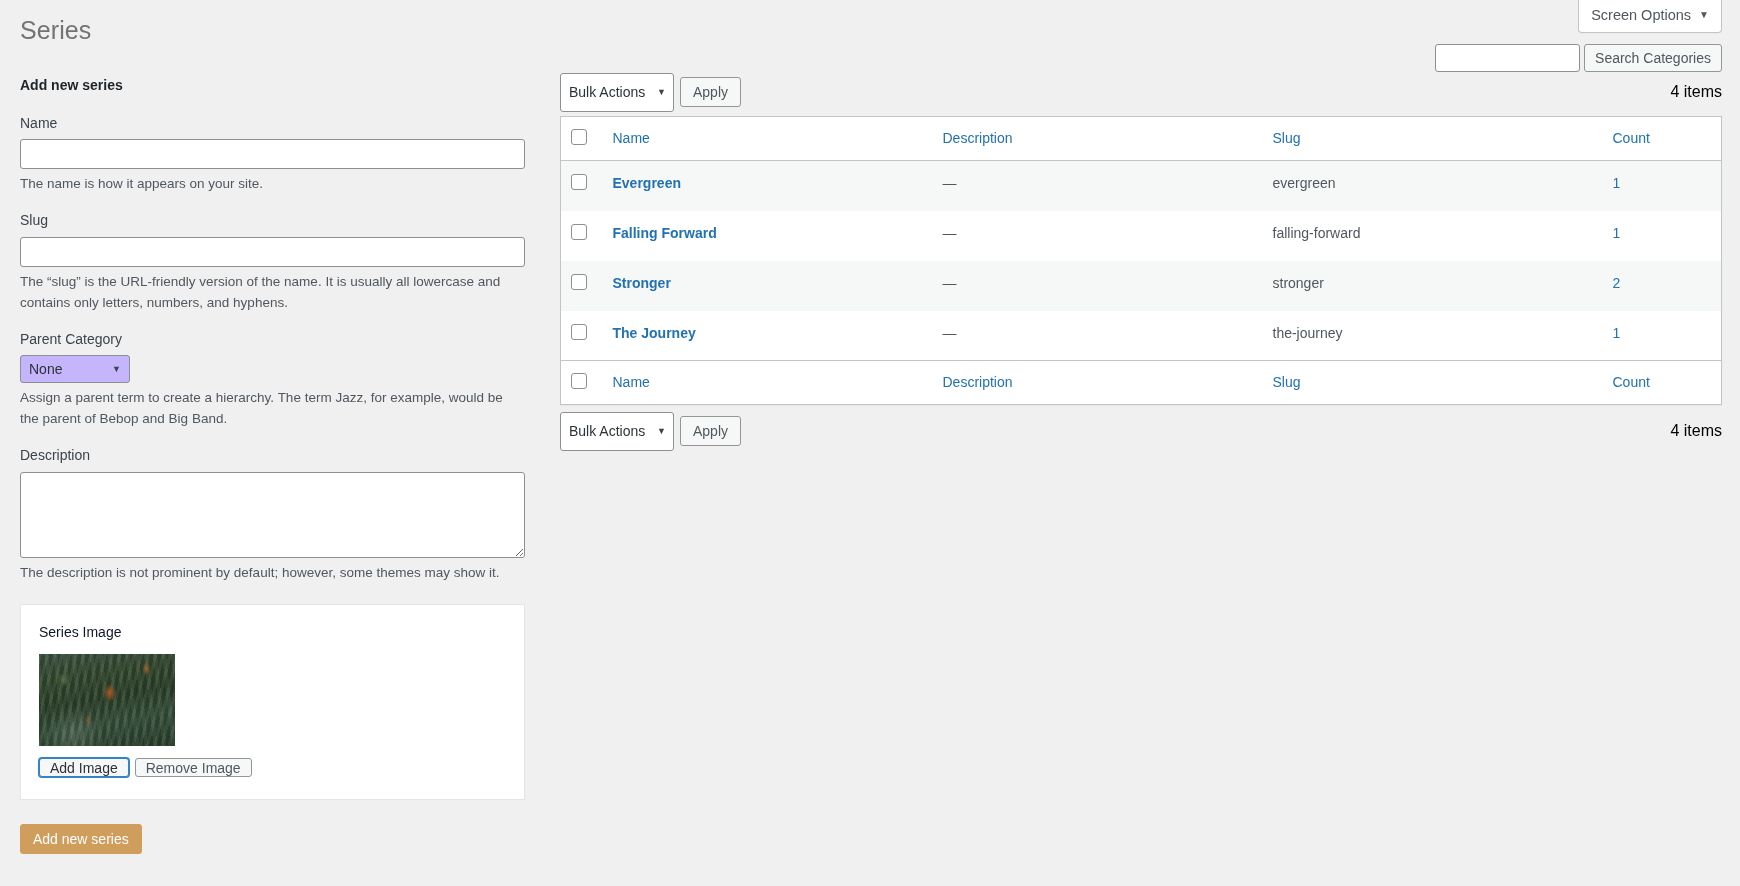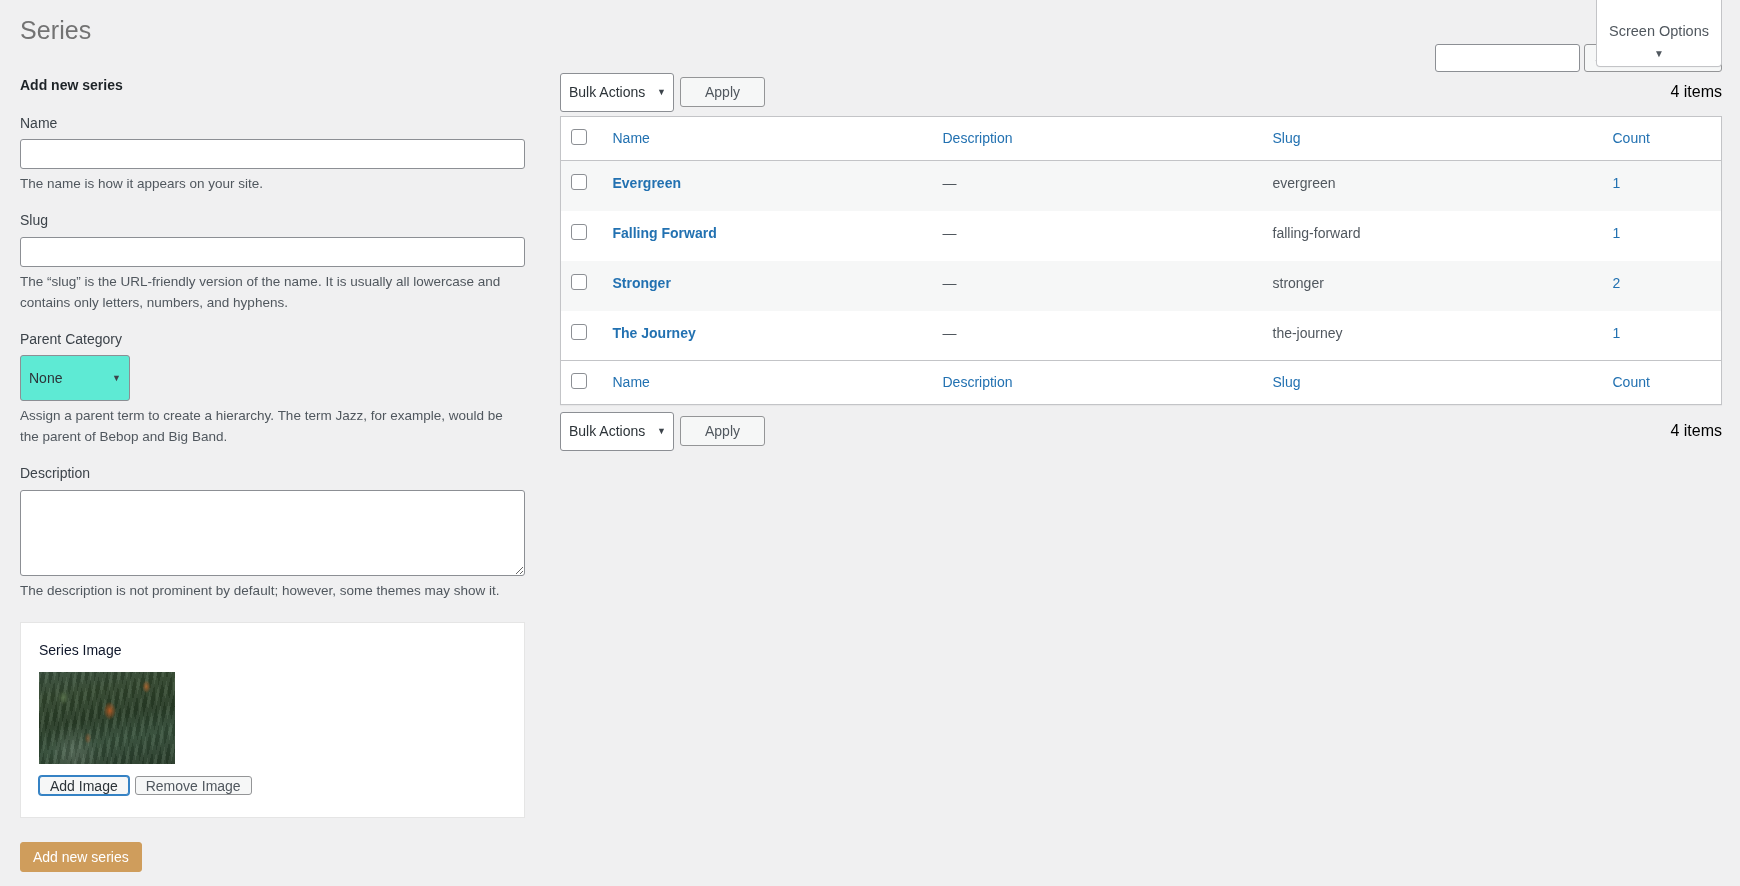--- a/index.html
+++ b/index.html
@@ -23,27 +23,26 @@
     z-index: 20;
   }
   .screen-options-btn {
     display: inline-flex;
     align-items: center;
     gap: 8px;
     background: #fff;
     border: 1px solid #c3c4c7;
     border-top: none;
     border-radius: 0 0 4px 4px;
-    padding: 21px 12px 7px 12px;
+    padding: 5px 12px 7px 12px;
     font-size: 14.5px;
     color: #50575e;
     line-height: 1.4;
     cursor: pointer;
     box-shadow: 0 1px 0 rgba(0,0,0,0.02);
-    flex-direction: column;
   }
   .screen-options-btn .caret {
     font-size: 10px;
     line-height: 1;
     color: #50575e;
   }
 
   
   .page-title {
     position: absolute;
@@ -134,23 +133,23 @@
     max-width: 530px;
   }
   .select-wrap {
     position: relative;
     display: inline-block;
   }
   .select-box {
     appearance: none;
     -webkit-appearance: none;
     width: 110px;
-    height: 46px;
+    height: 28px;
     border: 1px solid #8c8f94;
-    background: #5eead4;
+    background: #c4b5fd;
     border-radius: 3px;
     padding: 0 26px 0 8px;
     font-size: 14px;
     color: #2c3338;
     font-family: "Liberation Sans", sans-serif;
     cursor: pointer;
     outline: none;
   }
   .select-wrap .caret {
     position: absolute;
@@ -284,21 +283,21 @@
   }
   .apply-btn {
     margin-left: 6px;
     background: #f6f7f7;
     border: 1px solid #949597;
     border-radius: 3px;
     color: #50575e;
     font-size: 14px;
     font-family: "Liberation Sans", sans-serif;
     height: 30px;
-    padding: 0 24px;
+    padding: 0 12px;
     cursor: pointer;
     line-height: 1;
   }
   .items-count {
     margin-left: auto;
     font-size: 16px;
     color: #000000;
   }
 
   table.wp-list {

